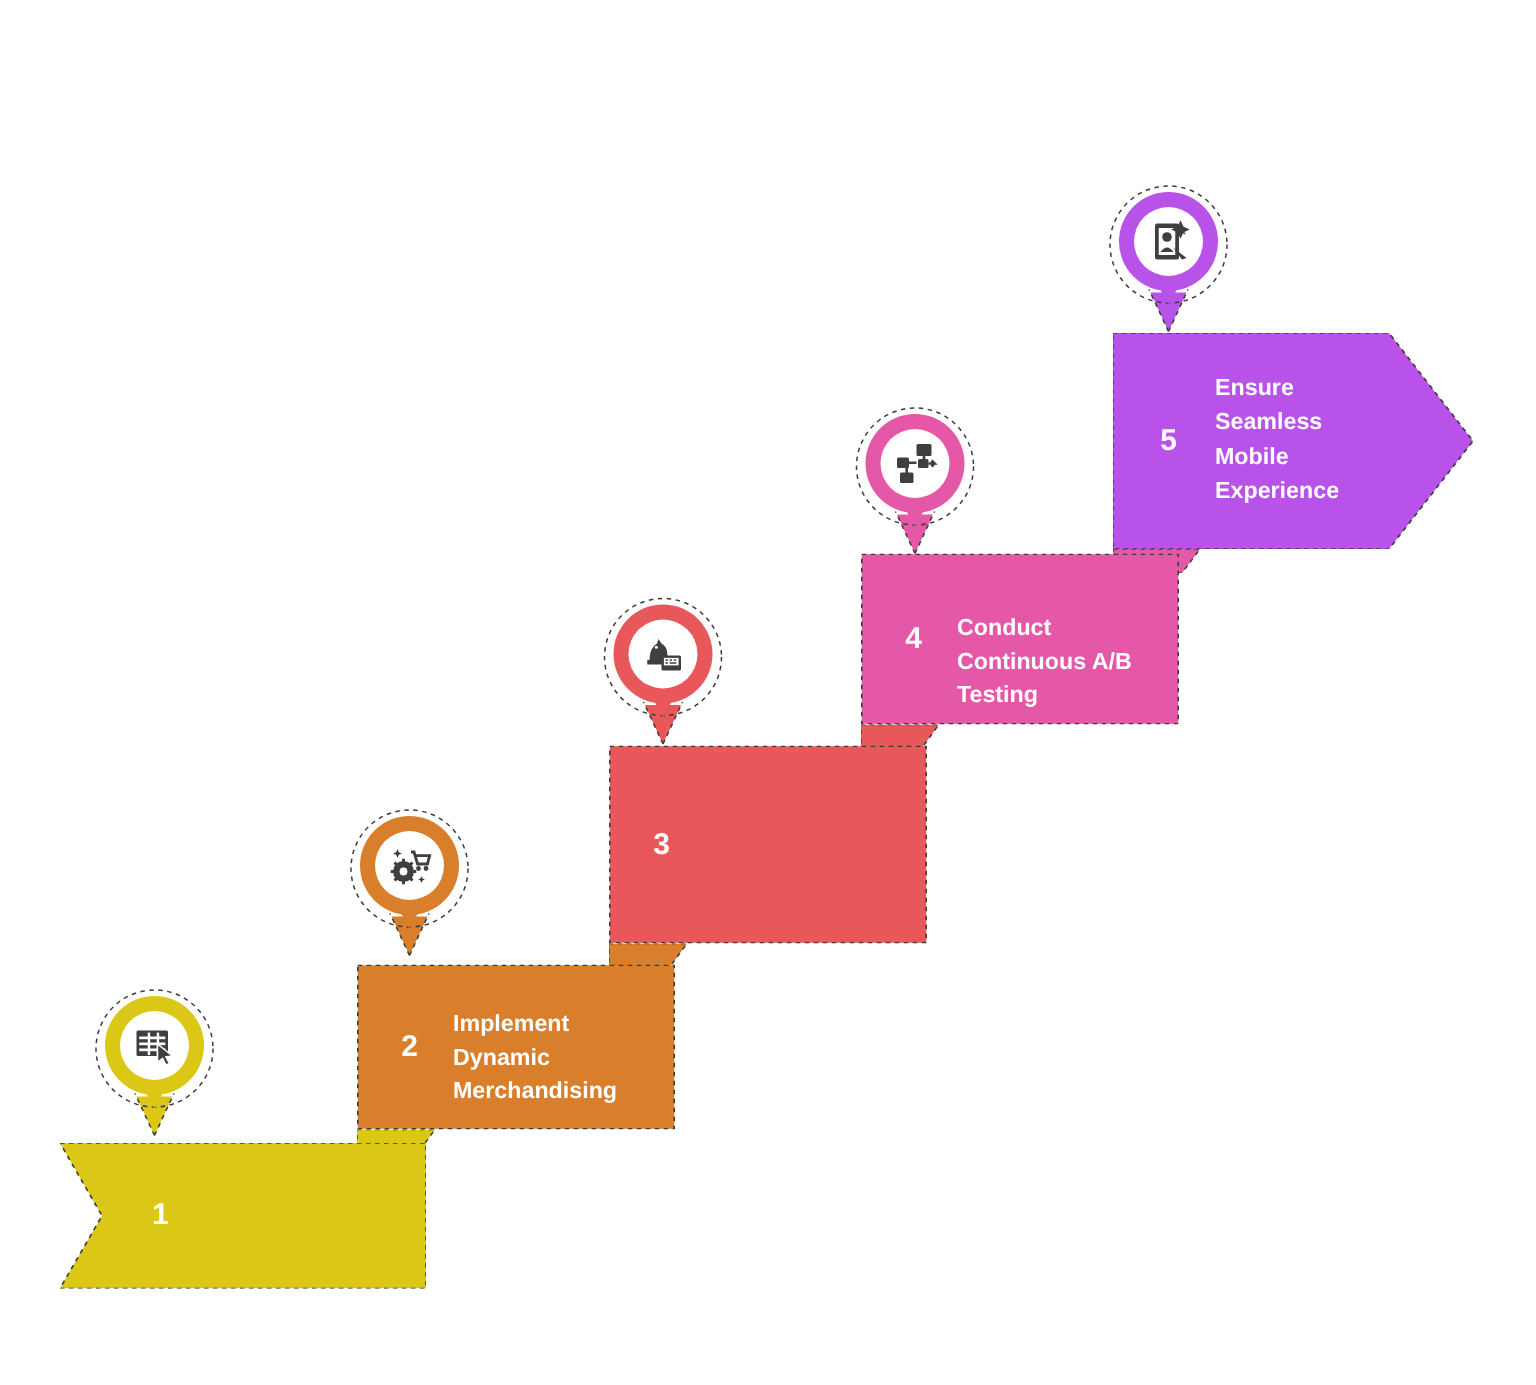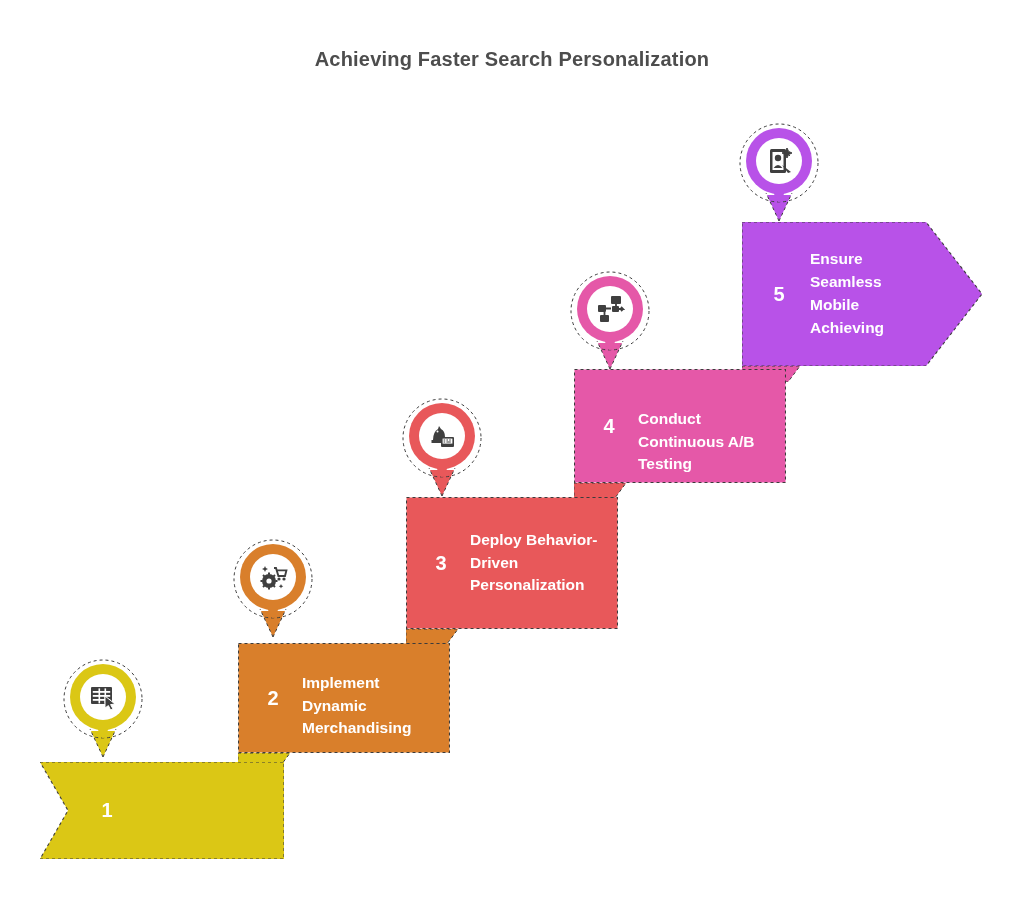--- a/index.html
+++ b/index.html
@@ -57,29 +57,28 @@
     width:44px;height:44px;
     display:flex;align-items:center;justify-content:center;
   }
   .pin .glyph svg{position:static;}
 </style>
 </head>
 <body>
 
 <div id="stage">
 
-  <div class="title">Achieving Faster Search Personalization</div>
 
   <div class="step" style="left:742px;top:222px;width:240px;height:144px;">
     <svg class="shape" viewBox="0 0 240 144" preserveAspectRatio="none">
       <polygon points="0,0 184,0 240,72 184,144 0,144" fill="#B852E8" stroke="#3c3c3c" stroke-width="1.1" stroke-dasharray="3 3"></polygon>
     </svg>
     <div class="step-content" style="padding-left:20px;">
       <div class="step-num" style="width:34px;">5</div>
-      <div class="step-label" style="margin-left:14px;width:112px;">Ensure Seamless Mobile Achieving</div>
+      <div class="step-label" style="margin-left:14px;width:112px;">Ensure Seamless Mobile Experience</div>
     </div>
   </div>
 
   <svg style="position:absolute;left:742px;top:366px;width:58px;height:16px;" viewBox="0 0 58 16" preserveAspectRatio="none">
     <polygon points="0,0 58,0 46,16 0,16" fill="#E558A8" stroke="#3c3c3c" stroke-width="1" stroke-dasharray="3 3"></polygon>
   </svg>
 
   <div class="pin" style="left:733px;top:117px;">
     <svg width="92" height="110" viewBox="0 0 92 110">
       <path d="M46 104 L34 78 L58 78 Z" fill="#B852E8"></path>
@@ -133,21 +132,20 @@
       </svg>
     </span>
   </div>
 
   <div class="step" style="left:406px;top:497px;width:212px;height:132px;">
     <svg class="shape" viewBox="0 0 212 132" preserveAspectRatio="none">
       <rect x="0.5" y="0.5" width="211" height="131" fill="#E8585A" stroke="#3c3c3c" stroke-width="1.1" stroke-dasharray="3 3"></rect>
     </svg>
     <div class="step-content" style="padding-left:20px;">
       <div class="step-num" style="width:30px;">3</div>
-      <div class="step-label" style="margin-left:14px;width:136px;">Deploy Behavior-Driven Personalization</div>
     </div>
   </div>
   <svg style="position:absolute;left:406px;top:629px;width:52px;height:15px;" viewBox="0 0 52 15" preserveAspectRatio="none">
     <polygon points="0,0 52,0 41,15 0,15" fill="#D97F2B" stroke="#3c3c3c" stroke-width="1" stroke-dasharray="3 3"></polygon>
   </svg>
 
   <div class="pin" style="left:396px;top:392px;">
     <svg width="92" height="110" viewBox="0 0 92 110">
       <path d="M46 104 L34 78 L58 78 Z" fill="#E8585A"></path>
       <circle cx="46" cy="46" r="39" fill="none" stroke="#3c3c3c" stroke-width="1" stroke-dasharray="3 3"></circle>

